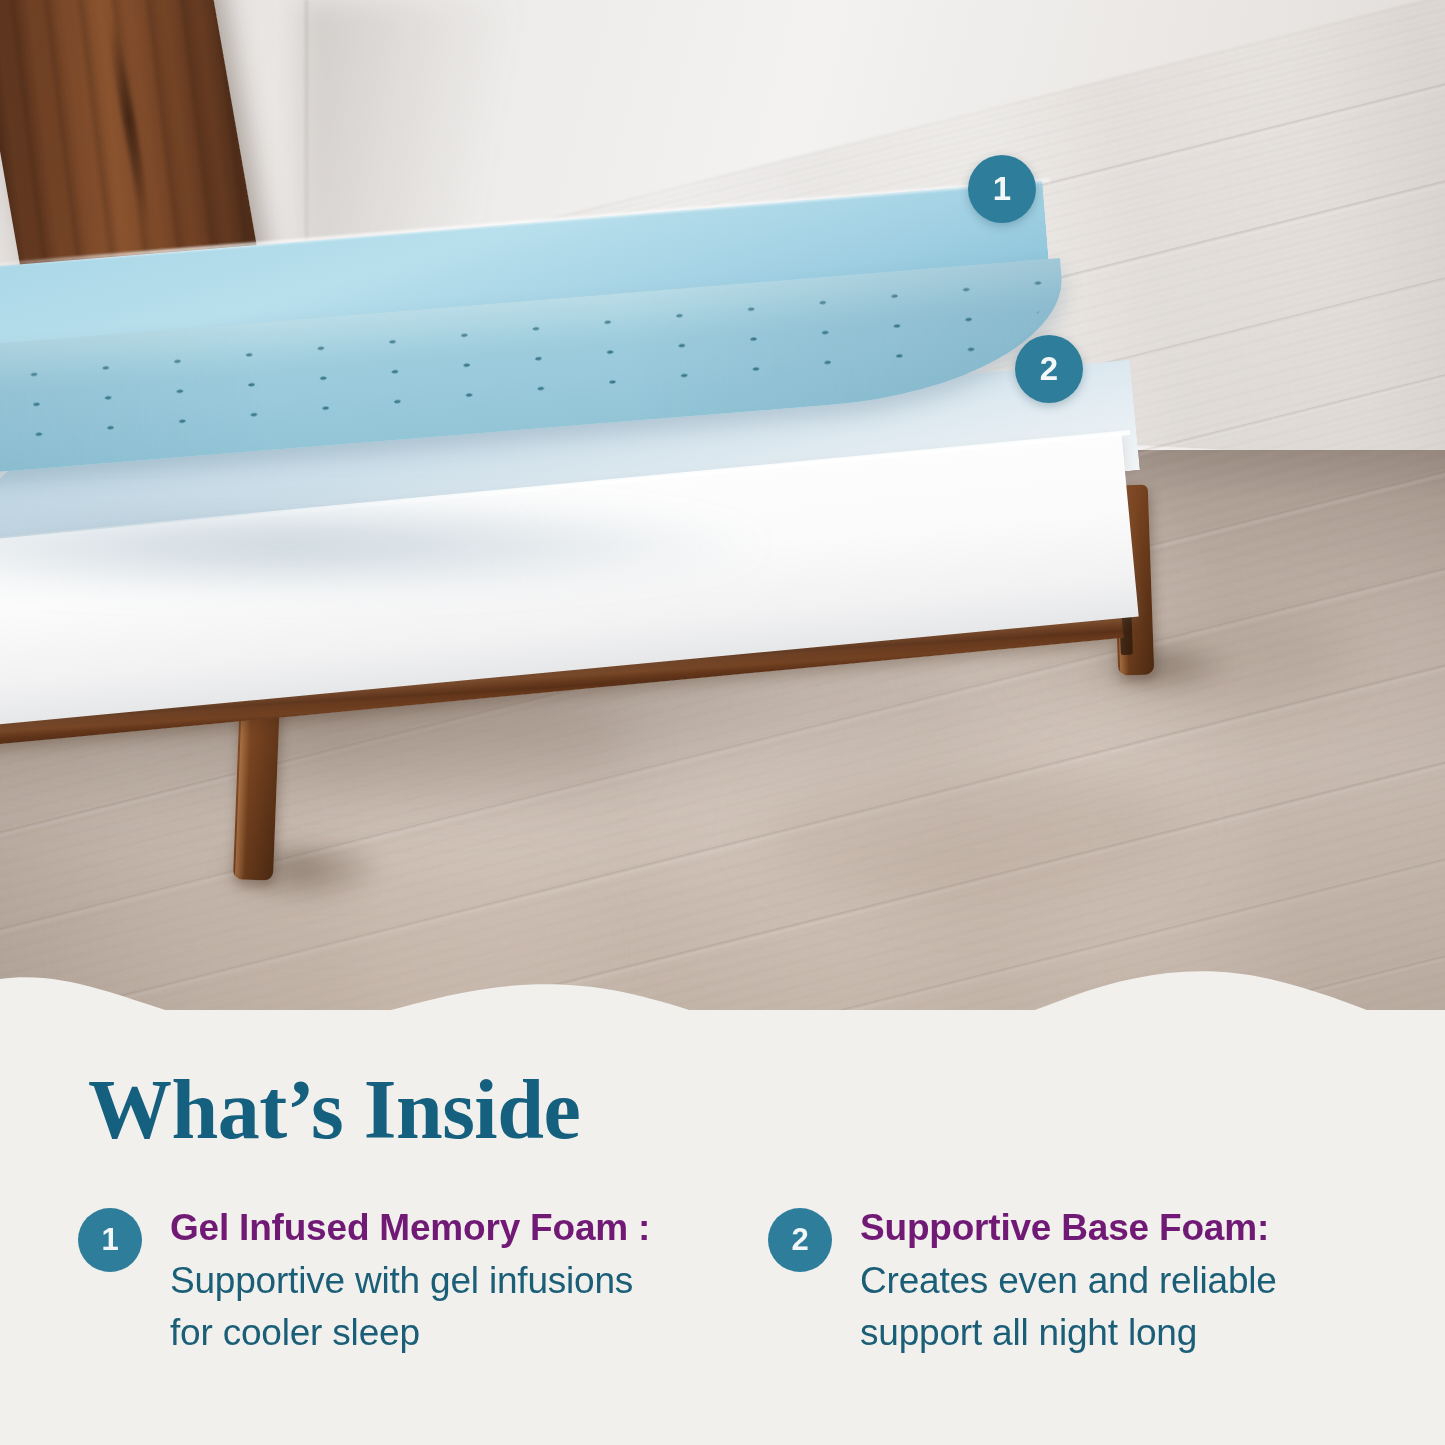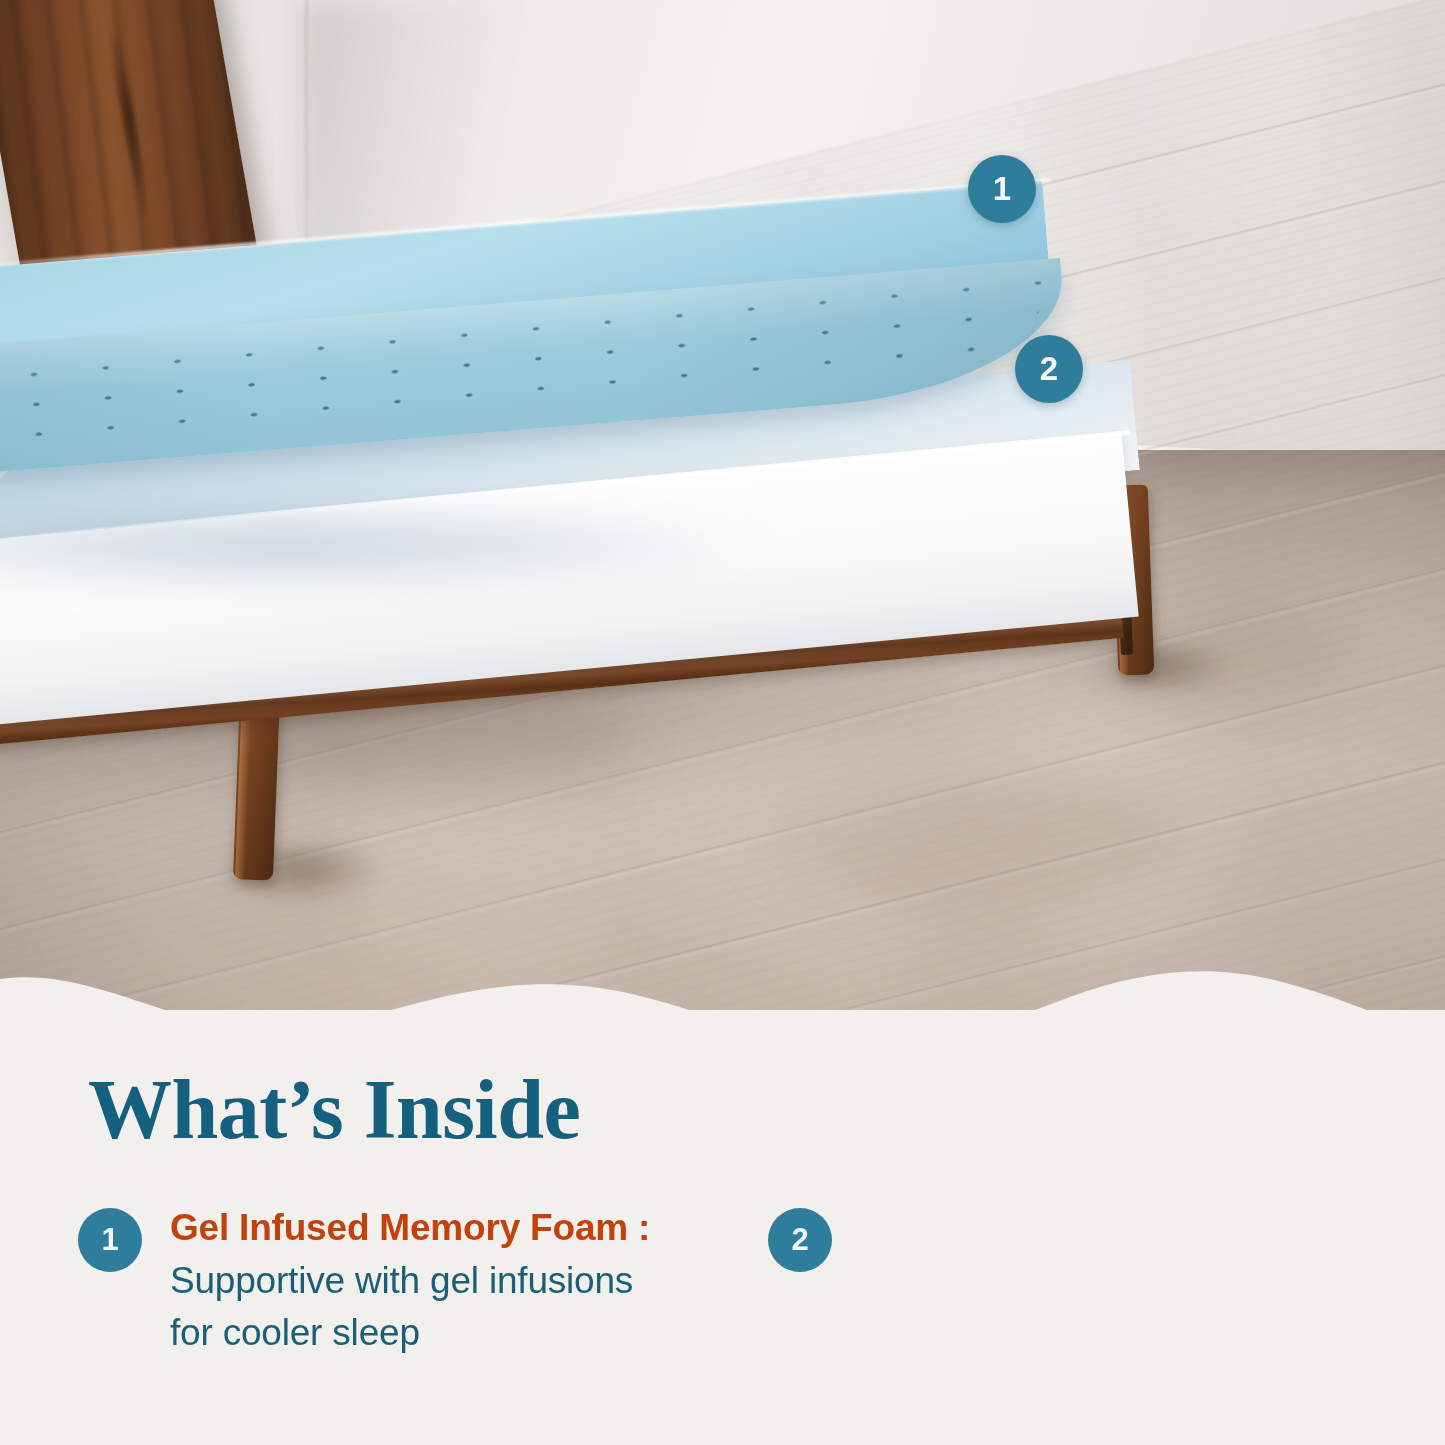--- a/index.html
+++ b/index.html
@@ -411,21 +411,21 @@
   .feature-text {
     font-family: "Liberation Sans", sans-serif;
     font-size: 37px;
     line-height: 1.42;
     color: #1B5E78;
     font-weight: 400;
     letter-spacing: -0.2px;
   }
   .feature-title {
     font-weight: 700;
-    color: #c2410c;
+    color: #701a75;
   }
 </style>
 </head>
 <body>
 
 <div id="page">
 
   <div class="scene">
 
     <div class="wall"></div>
@@ -509,18 +509,21 @@
 
       <div class="feature">
         <div class="feature-badge">1</div>
         <div class="feature-text">
           <span class="feature-title">Gel Infused Memory Foam :</span><span> Supportive with gel infusions for cooler sleep</span>
         </div>
       </div>
 
       <div class="feature">
         <div class="feature-badge">2</div>
+        <div class="feature-text">
+          <span class="feature-title">Supportive Base Foam:</span><span> Creates even and reliable support all night long</span>
+        </div>
       </div>
 
     </div>
   </div>
 
 </div>
 
 </body></html>

